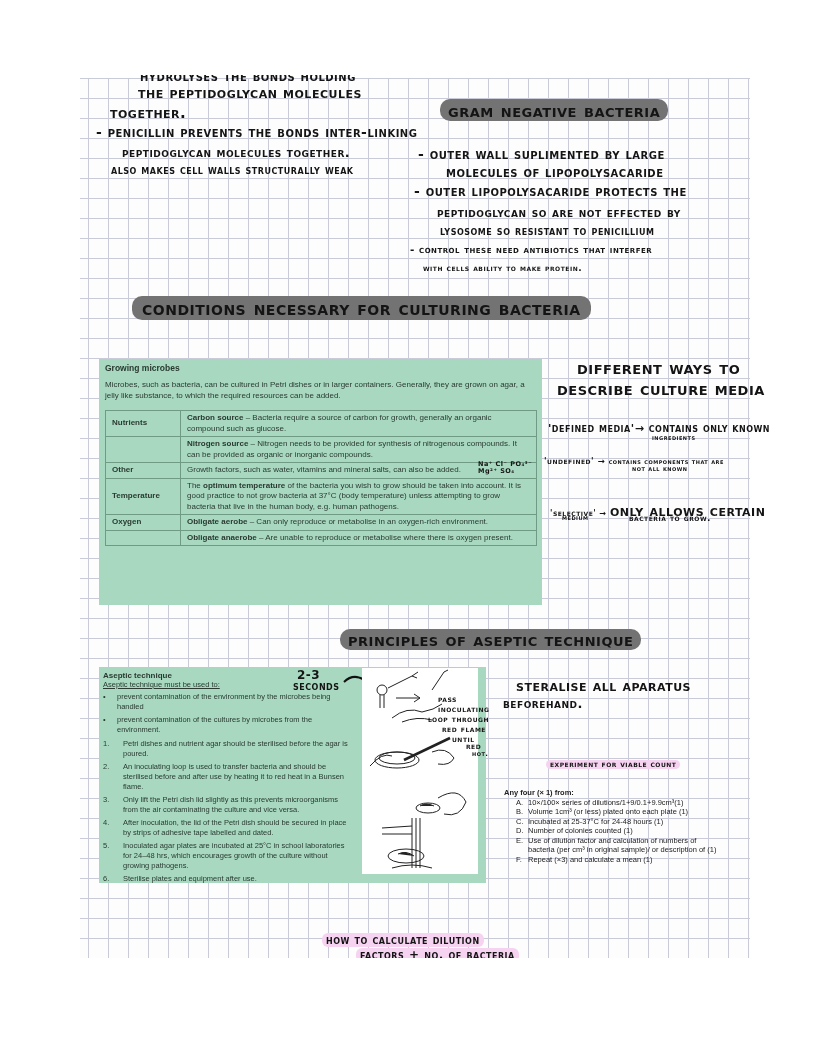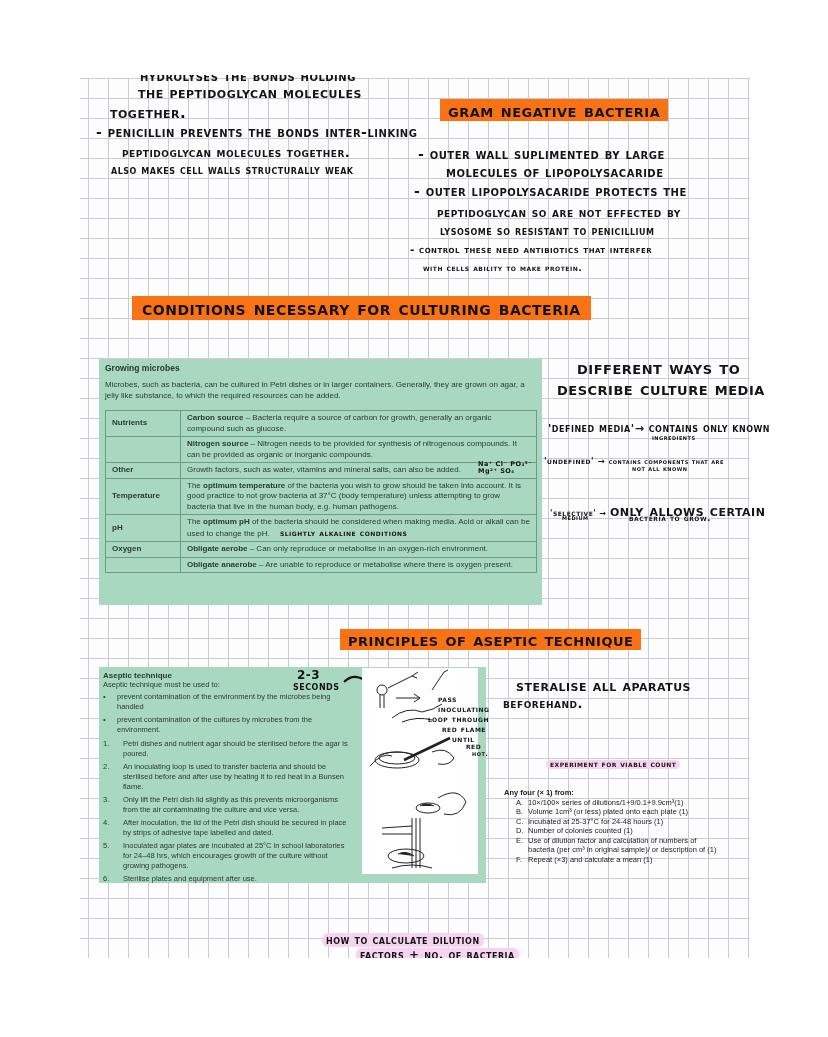--- a/index.html
+++ b/index.html
@@ -22,22 +22,22 @@
     position: absolute;
     font-family: "DejaVu Sans", sans-serif;
     font-weight: bold;
     color: #141414;
     letter-spacing: 0.5px;
     white-space: nowrap;
     font-variant: small-caps;
     text-transform: lowercase;
   }
   .hl {
-    background: #f97316;
-    border-radius: 0;
+    background: #737373;
+    border-radius: 10px;
     padding: 0 8px;
   }
   .hl-soft { background: #f6d3f1; border-radius: 6px; padding: 0 4px; }
 
   
   .panel {
     position: absolute; background: #a8d9c0; color: #2a3a31;
     font-family: "Liberation Sans", sans-serif;
   }
   .panel .ptitle { font-weight: bold; font-size: 8.5px; }
@@ -107,26 +107,20 @@
       <td class="k">Other</td>
       <td style="position:relative;"><span>Growth factors, such as water, vitamins and mineral salts, can also be added.</span>
         <span class="hw" style="position:absolute;right:-4px;top:-2px;font-size:6.5px;line-height:7px;white-space:normal;width:62px;font-variant:normal;text-transform:none;">Na⁺ Cl⁻ PO₄³⁻ Mg²⁺ SO₄</span>
       </td>
     </tr>
     <tr>
       <td class="k">Temperature</td>
       <td><span>The </span><b>optimum temperature</b><span> of the bacteria you wish to grow should be taken into account. It is good practice to not grow bacteria at 37°C (body temperature) unless attempting to grow bacteria that live in the human body, e.g. human pathogens.</span></td>
     </tr>
     <tr>
-      <td class="k">pH</td>
-      <td><span>The </span><b>optimum pH</b><span> of the bacteria should be considered when making media. Acid or alkali can be used to change the pH.</span>
-        <span class="hw" style="position:static;display:inline;font-size:9px;margin-left:8px;">slightly alkaline conditions</span>
-      </td>
-    </tr>
-    <tr>
       <td class="k">Oxygen</td>
       <td><b>Obligate aerobe</b><span> – Can only reproduce or metabolise in an oxygen-rich environment.</span></td>
     </tr>
     <tr>
       <td class="k"></td>
       <td><b>Obligate anaerobe</b><span> – Are unable to reproduce or metabolise where there is oxygen present.</span></td>
     </tr>
   </tbody>
     </table>
 </div>
@@ -144,21 +138,21 @@
   <div class="hw" style="left:550px;top:502px;font-size:8px;"><span>'selective'</span> <span>→</span> <span style="font-size:15px;">only allows certain</span></div>
   <div class="hw" style="left:562px;top:513px;font-size:7.5px;">medium</div>
   <div class="hw" style="left:629px;top:513px;font-size:9px;">bacteria to grow.</div>
 </div>
 
 <div class="hw" style="left:312px;top:629px;font-size:18px;padding-left:28px;"><span class="hl">Principles of aseptic technique</span></div>
 
 <div class="panel" style="left:99px;top:667px;width:387px;height:216px;">
   <div style="position:absolute;left:4px;top:4px;width:250px;">
     <div class="ptitle" style="font-size:8px;">Aseptic technique</div>
-    <div style="font-size:7.5px;line-height:10px;margin-bottom:2px;">Aseptic technique must be used to:</div>
+    <div style="font-size:7.5px;line-height:10px;margin-bottom:2px;text-decoration:underline;">Aseptic technique must be used to:</div>
     <ul class="list">
       <li><span class="m">•</span><span>prevent contamination of the environment by the microbes being handled</span></li>
       <li><span class="m">•</span><span>prevent contamination of the cultures by microbes from the environment.</span></li>
     </ul>
     <ul class="list" style="margin-top:4px;padding-left:0;">
       <li style="padding-left:20px;"><span class="m">1.</span><span>Petri dishes and nutrient agar should be sterilised before the agar is poured.</span></li>
       <li style="padding-left:20px;"><span class="m">2.</span><span>An inoculating loop is used to transfer bacteria and should be sterilised before and after use by heating it to red heat in a Bunsen flame.</span></li>
       <li style="padding-left:20px;"><span class="m">3.</span><span>Only lift the Petri dish lid slightly as this prevents microorganisms from the air contaminating the culture and vice versa.</span></li>
       <li style="padding-left:20px;"><span class="m">4.</span><span>After inoculation, the lid of the Petri dish should be secured in place by strips of adhesive tape labelled and dated.</span></li>
       <li style="padding-left:20px;"><span class="m">5.</span><span>Inoculated agar plates are incubated at 25°C in school laboratories for 24–48 hrs, which encourages growth of the culture without growing pathogens.</span></li>

